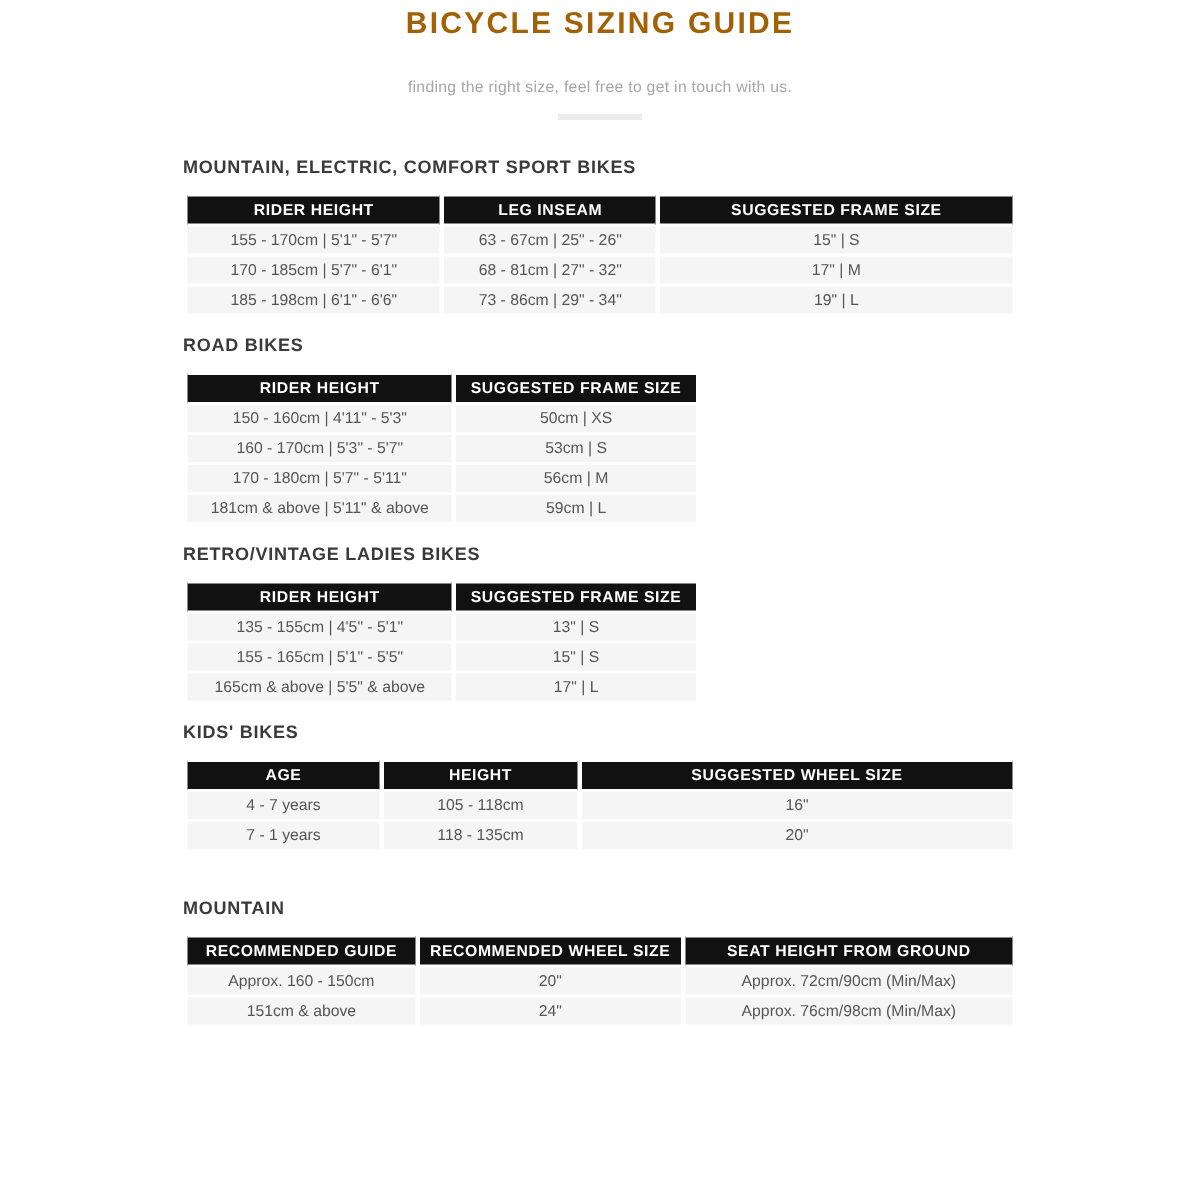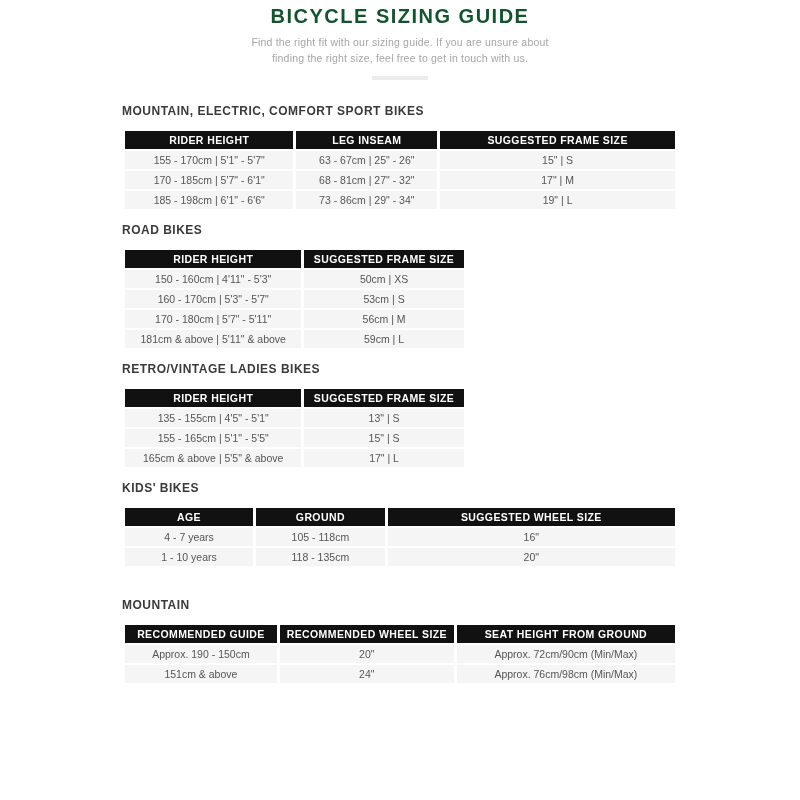--- a/index.html
+++ b/index.html
@@ -13,21 +13,21 @@
     background: #ffffff;
     overflow: hidden;
   }
   .page-header { text-align: center; padding-top: 5px; }
   h1.title {
     margin: 0;
     font-size: 20px;
     line-height: 1.1;
     font-weight: bold;
     letter-spacing: 1.5px;
-    color: #14532d;
+    color: #a16207;
   }
   .subtitle {
     margin: 8px 0 0 0;
     font-size: 10.5px;
     line-height: 15.5px;
     color: #a6a6a6;
     letter-spacing: 0.2px;
   }
   .divider {
     width: 56px; height: 4px;
@@ -75,21 +75,21 @@
   }
   .narrow-table { width: 62%; }
 </style>
 </head>
 <body>
 
 <div class="page">
 
   <header class="page-header">
     <h1 class="title">BICYCLE SIZING GUIDE</h1>
-    <p class="subtitle"><span>Find the right fit with our sizing guide. If you are unsure about</span><br><span>finding the right size, feel free to get in touch with us.</span></p>
+    <p class="subtitle"><br><span>finding the right size, feel free to get in touch with us.</span></p>
     <div class="divider"></div>
   </header>
 
   <main class="content">
 
     <section class="section first">
       <h2 class="section-heading">MOUNTAIN, ELECTRIC, COMFORT SPORT BIKES</h2>
       <table>
         <colgroup>
             <col style="width:31%">
@@ -191,32 +191,32 @@
       <h2 class="section-heading">KIDS' BIKES</h2>
       <table>
         <colgroup>
             <col style="width:23.7%">
             <col style="width:23.8%">
             <col style="width:52.5%">
           </colgroup>
       <thead>
             <tr>
               <th>AGE</th>
-              <th>GROUND</th>
+              <th>HEIGHT</th>
               <th>SUGGESTED WHEEL SIZE</th>
             </tr>
           </thead>
           <tbody>
             <tr>
               <td>4 - 7 years</td>
               <td>105 - 118cm</td>
               <td>16"</td>
             </tr>
             <tr>
-              <td>1 - 10 years</td>
+              <td>7 - 1 years</td>
               <td>118 - 135cm</td>
               <td>20"</td>
             </tr>
           </tbody>
         </table>
     </section>
 
     <section class="section last">
       <h2 class="section-heading">MOUNTAIN</h2>
       <table>
@@ -227,21 +227,21 @@
           </colgroup>
       <thead>
             <tr>
               <th>RECOMMENDED GUIDE</th>
               <th>RECOMMENDED WHEEL SIZE</th>
               <th>SEAT HEIGHT FROM GROUND</th>
             </tr>
           </thead>
           <tbody>
             <tr>
-              <td>Approx. 190 - 150cm</td>
+              <td>Approx. 160 - 150cm</td>
               <td>20"</td>
               <td>Approx. 72cm/90cm (Min/Max)</td>
             </tr>
             <tr>
               <td>151cm &amp; above</td>
               <td>24"</td>
               <td>Approx. 76cm/98cm (Min/Max)</td>
             </tr>
           </tbody>
         </table>

